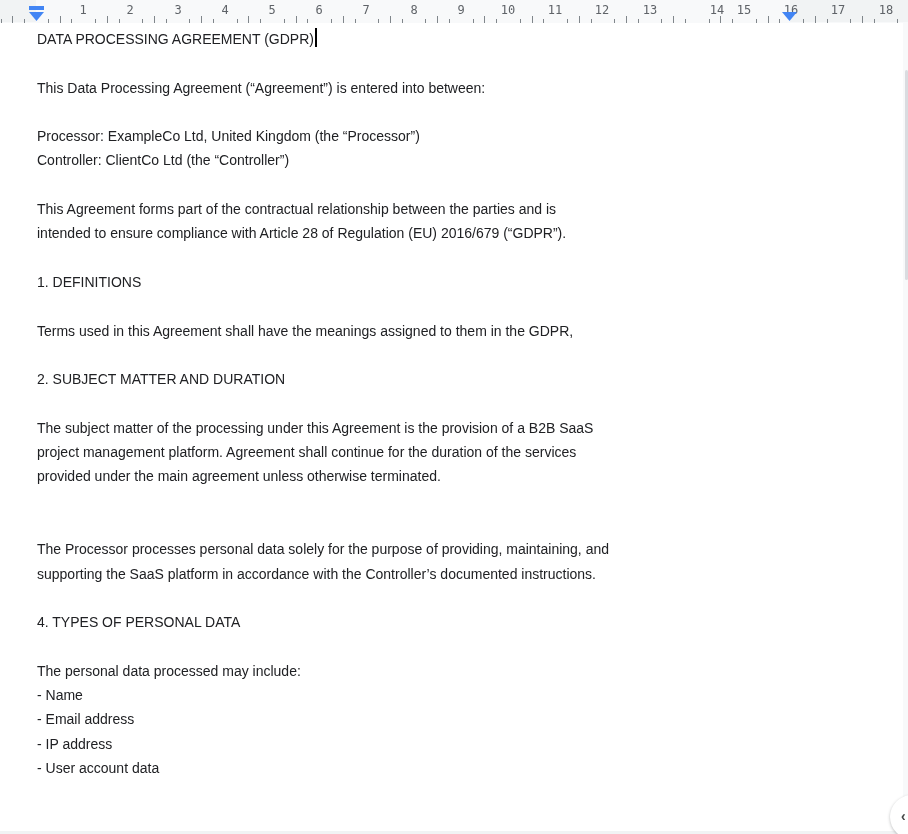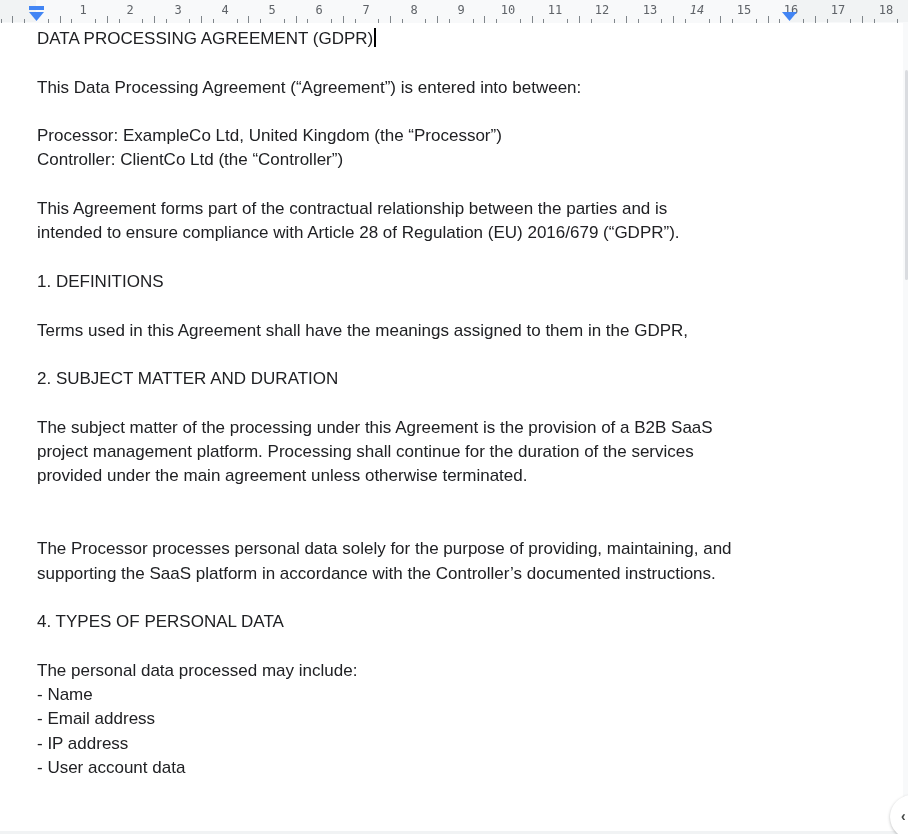--- a/index.html
+++ b/index.html
@@ -26,21 +26,21 @@
   }
   .indent-right {
     position: absolute; left: 782px; top: 11px; width: 15px; height: 11px;
   }
   .page {
     position: absolute; left: 0; top: 23px; width: 905px; height: 808px;
     background: #ffffff;
   }
   .doc {
     position: absolute; left: 37px; top: 4px; width: 760px;
-    font-size: 17px; line-height: 24.3px; color: #202124;
+    font-size: 14px; line-height: 24.3px; color: #202124;
   }
   .doc p { margin: 0; white-space: pre; }
   .doc .blank { height: 24.3px; }
   .caret { display: inline-block; width: 2px; height: 19px; background: #000; vertical-align: -3px; margin-left: 1px; }
   .scrollbar-track { position: absolute; left: 903px; top: 23px; width: 5px; height: 811px; background: #f8f9fa; }
   .scrollbar-thumb { position: absolute; left: 905px; top: 70px; width: 3px; height: 210px; background: #dadce0; border-radius: 2px; }
   .bottom-bar { position: absolute; left: 0; top: 831px; width: 908px; height: 3px; background: #f1f3f4; }
   .side-toggle {
     position: absolute; left: 890px; top: 795px; width: 44px; height: 44px;
     border-radius: 50%; background: #fff; box-shadow: 0 1px 3px rgba(60,64,67,.35);
@@ -118,21 +118,21 @@
       <span class="num" style="left: 225px;">4</span>
       <span class="num" style="left: 272px;">5</span>
       <span class="num" style="left: 319px;">6</span>
       <span class="num" style="left: 366px;">7</span>
       <span class="num" style="left: 414px;">8</span>
       <span class="num" style="left: 461px;">9</span>
       <span class="num" style="left: 508px;">10</span>
       <span class="num" style="left: 555px;">11</span>
       <span class="num" style="left: 602px;">12</span>
       <span class="num" style="left: 650px;">13</span>
-      <span class="num" style="left: 697px; font-style: italic;">14</span>
+      <span class="num" style="left: 717px;">14</span>
       <span class="num" style="left: 744px;">15</span>
       <span class="num" style="left: 791px;">16</span>
       <span class="num" style="left: 838px;">17</span>
       <span class="num" style="left: 886px;">18</span>
     </div>
   <svg class="indent-left" viewBox="0 0 15 16">
     <rect x="0" y="0" width="15" height="4" fill="#4285f4"></rect>
     <polygon points="0,6 15,6 7.5,15" fill="#4285f4"></polygon>
   </svg>
   <svg class="indent-right" viewBox="0 0 15 11">
@@ -152,21 +152,21 @@
     <p>This Agreement forms part of the contractual relationship between the parties and is</p>
     <p>intended to ensure compliance with Article 28 of Regulation (EU) 2016/679 (“GDPR”).</p>
     <div class="blank"></div>
     <p>1. DEFINITIONS</p>
     <div class="blank"></div>
     <p>Terms used in this Agreement shall have the meanings assigned to them in the GDPR,</p>
     <div class="blank"></div>
     <p>2. SUBJECT MATTER AND DURATION</p>
     <div class="blank"></div>
     <p>The subject matter of the processing under this Agreement is the provision of a B2B SaaS</p>
-    <p>project management platform. Processing shall continue for the duration of the services</p>
+    <p>project management platform. Agreement shall continue for the duration of the services</p>
     <p>provided under the main agreement unless otherwise terminated.</p>
     <div class="blank"></div>
     <div class="blank"></div>
     <p>The Processor processes personal data solely for the purpose of providing, maintaining, and</p>
     <p>supporting the SaaS platform in accordance with the Controller’s documented instructions.</p>
     <div class="blank"></div>
     <p>4. TYPES OF PERSONAL DATA</p>
     <div class="blank"></div>
     <p>The personal data processed may include:</p>
     <p>- Name</p>

